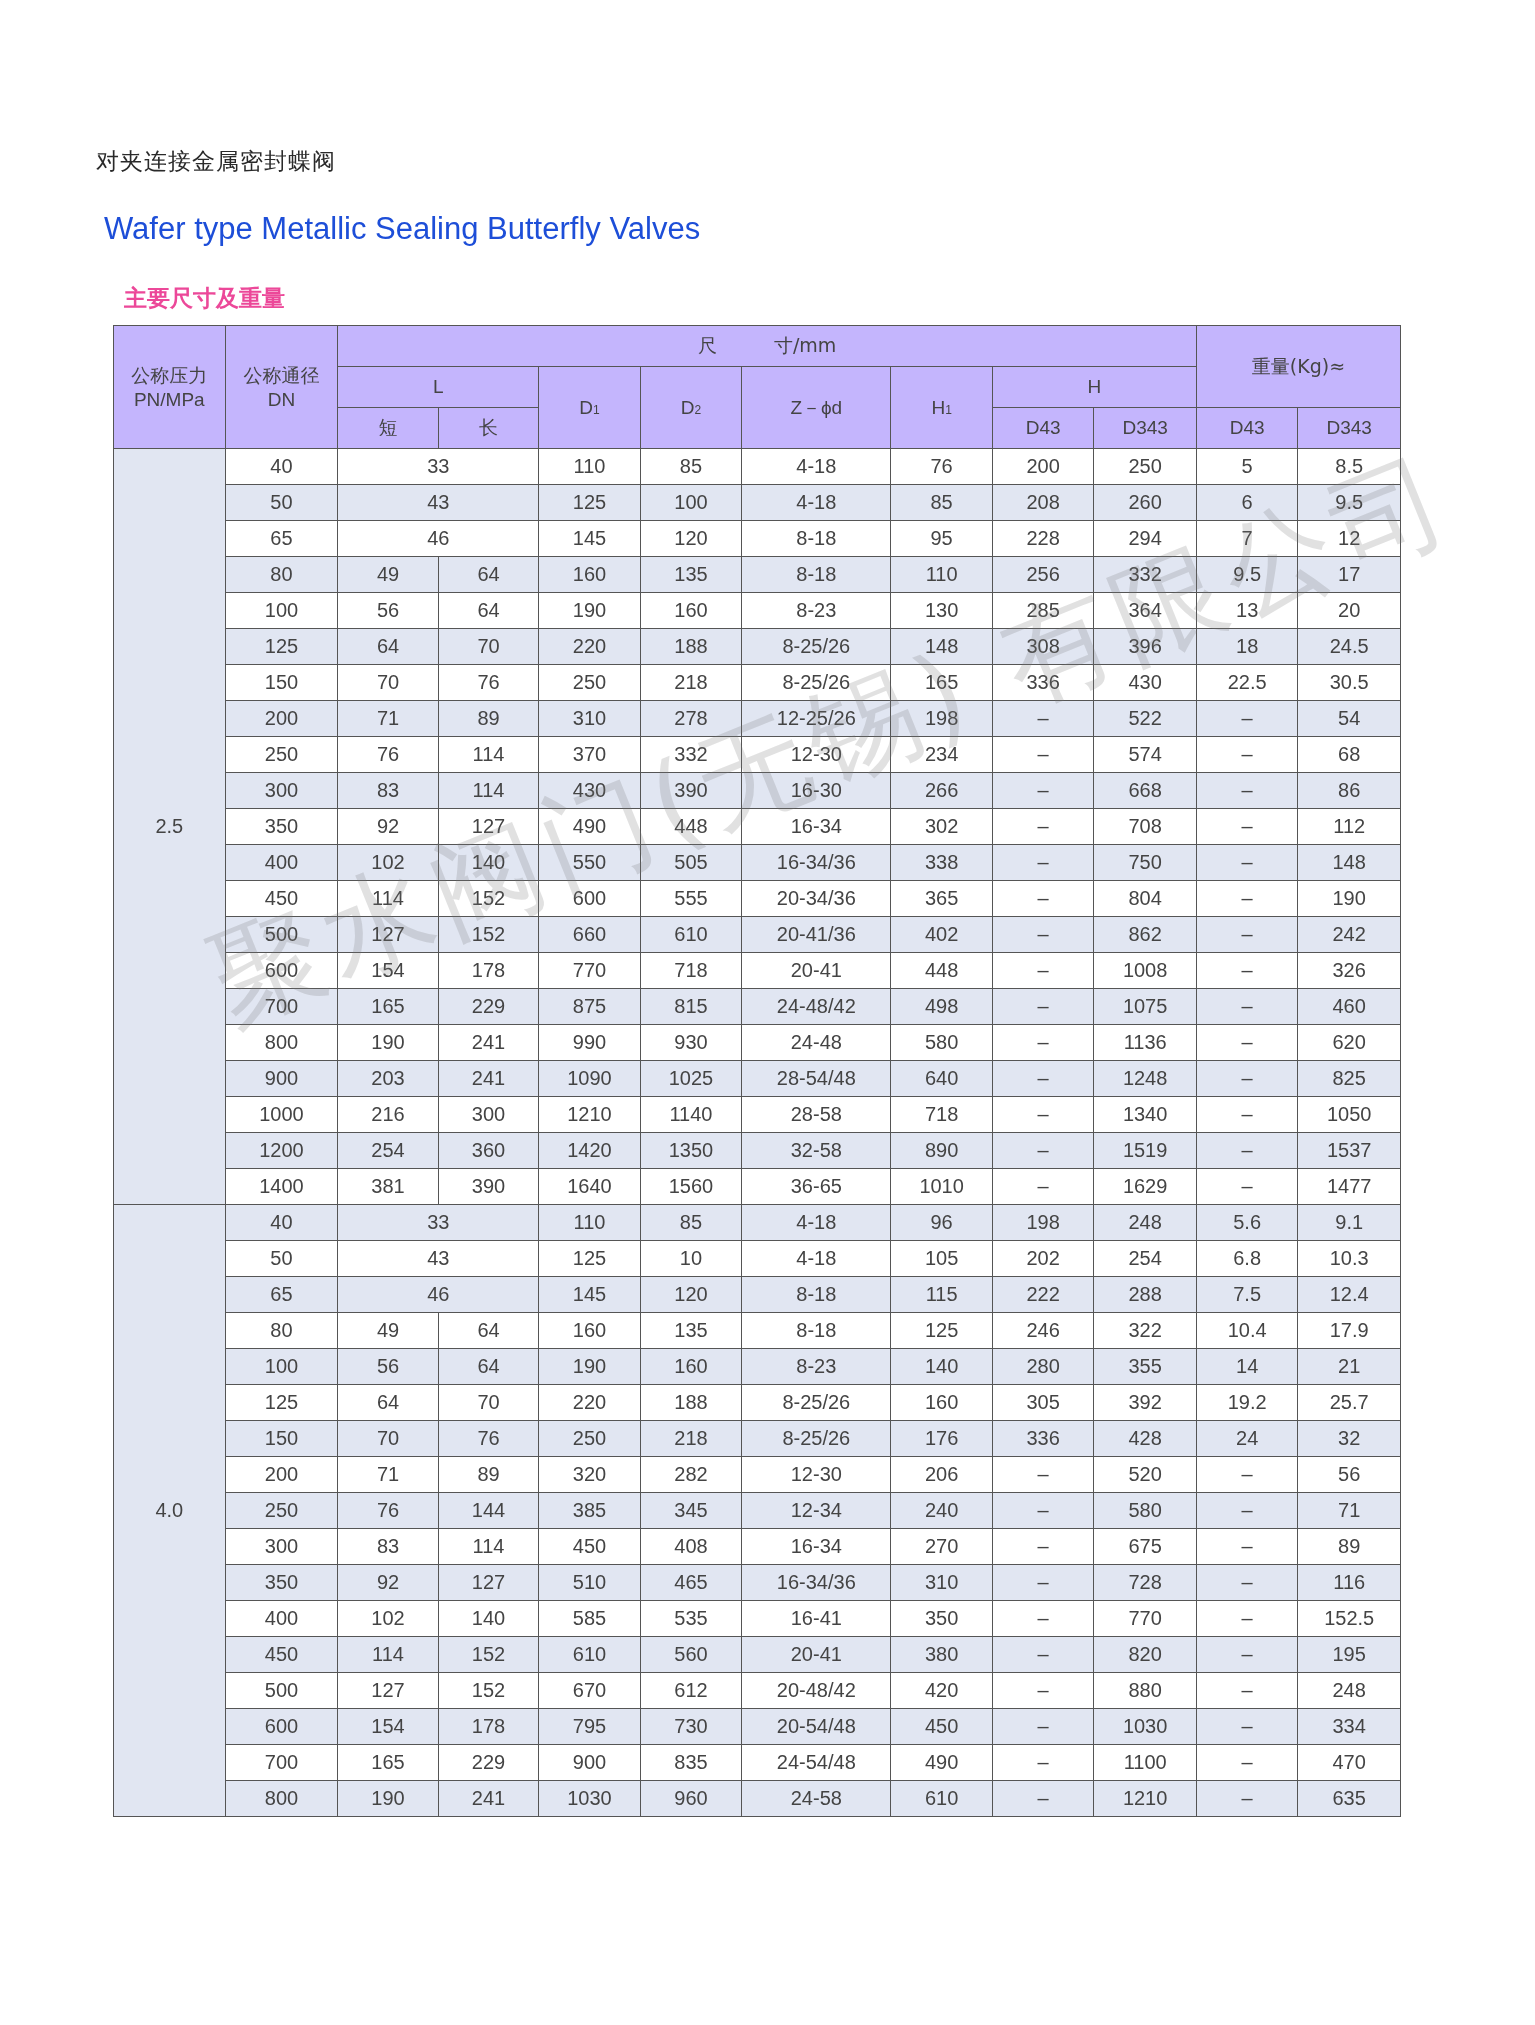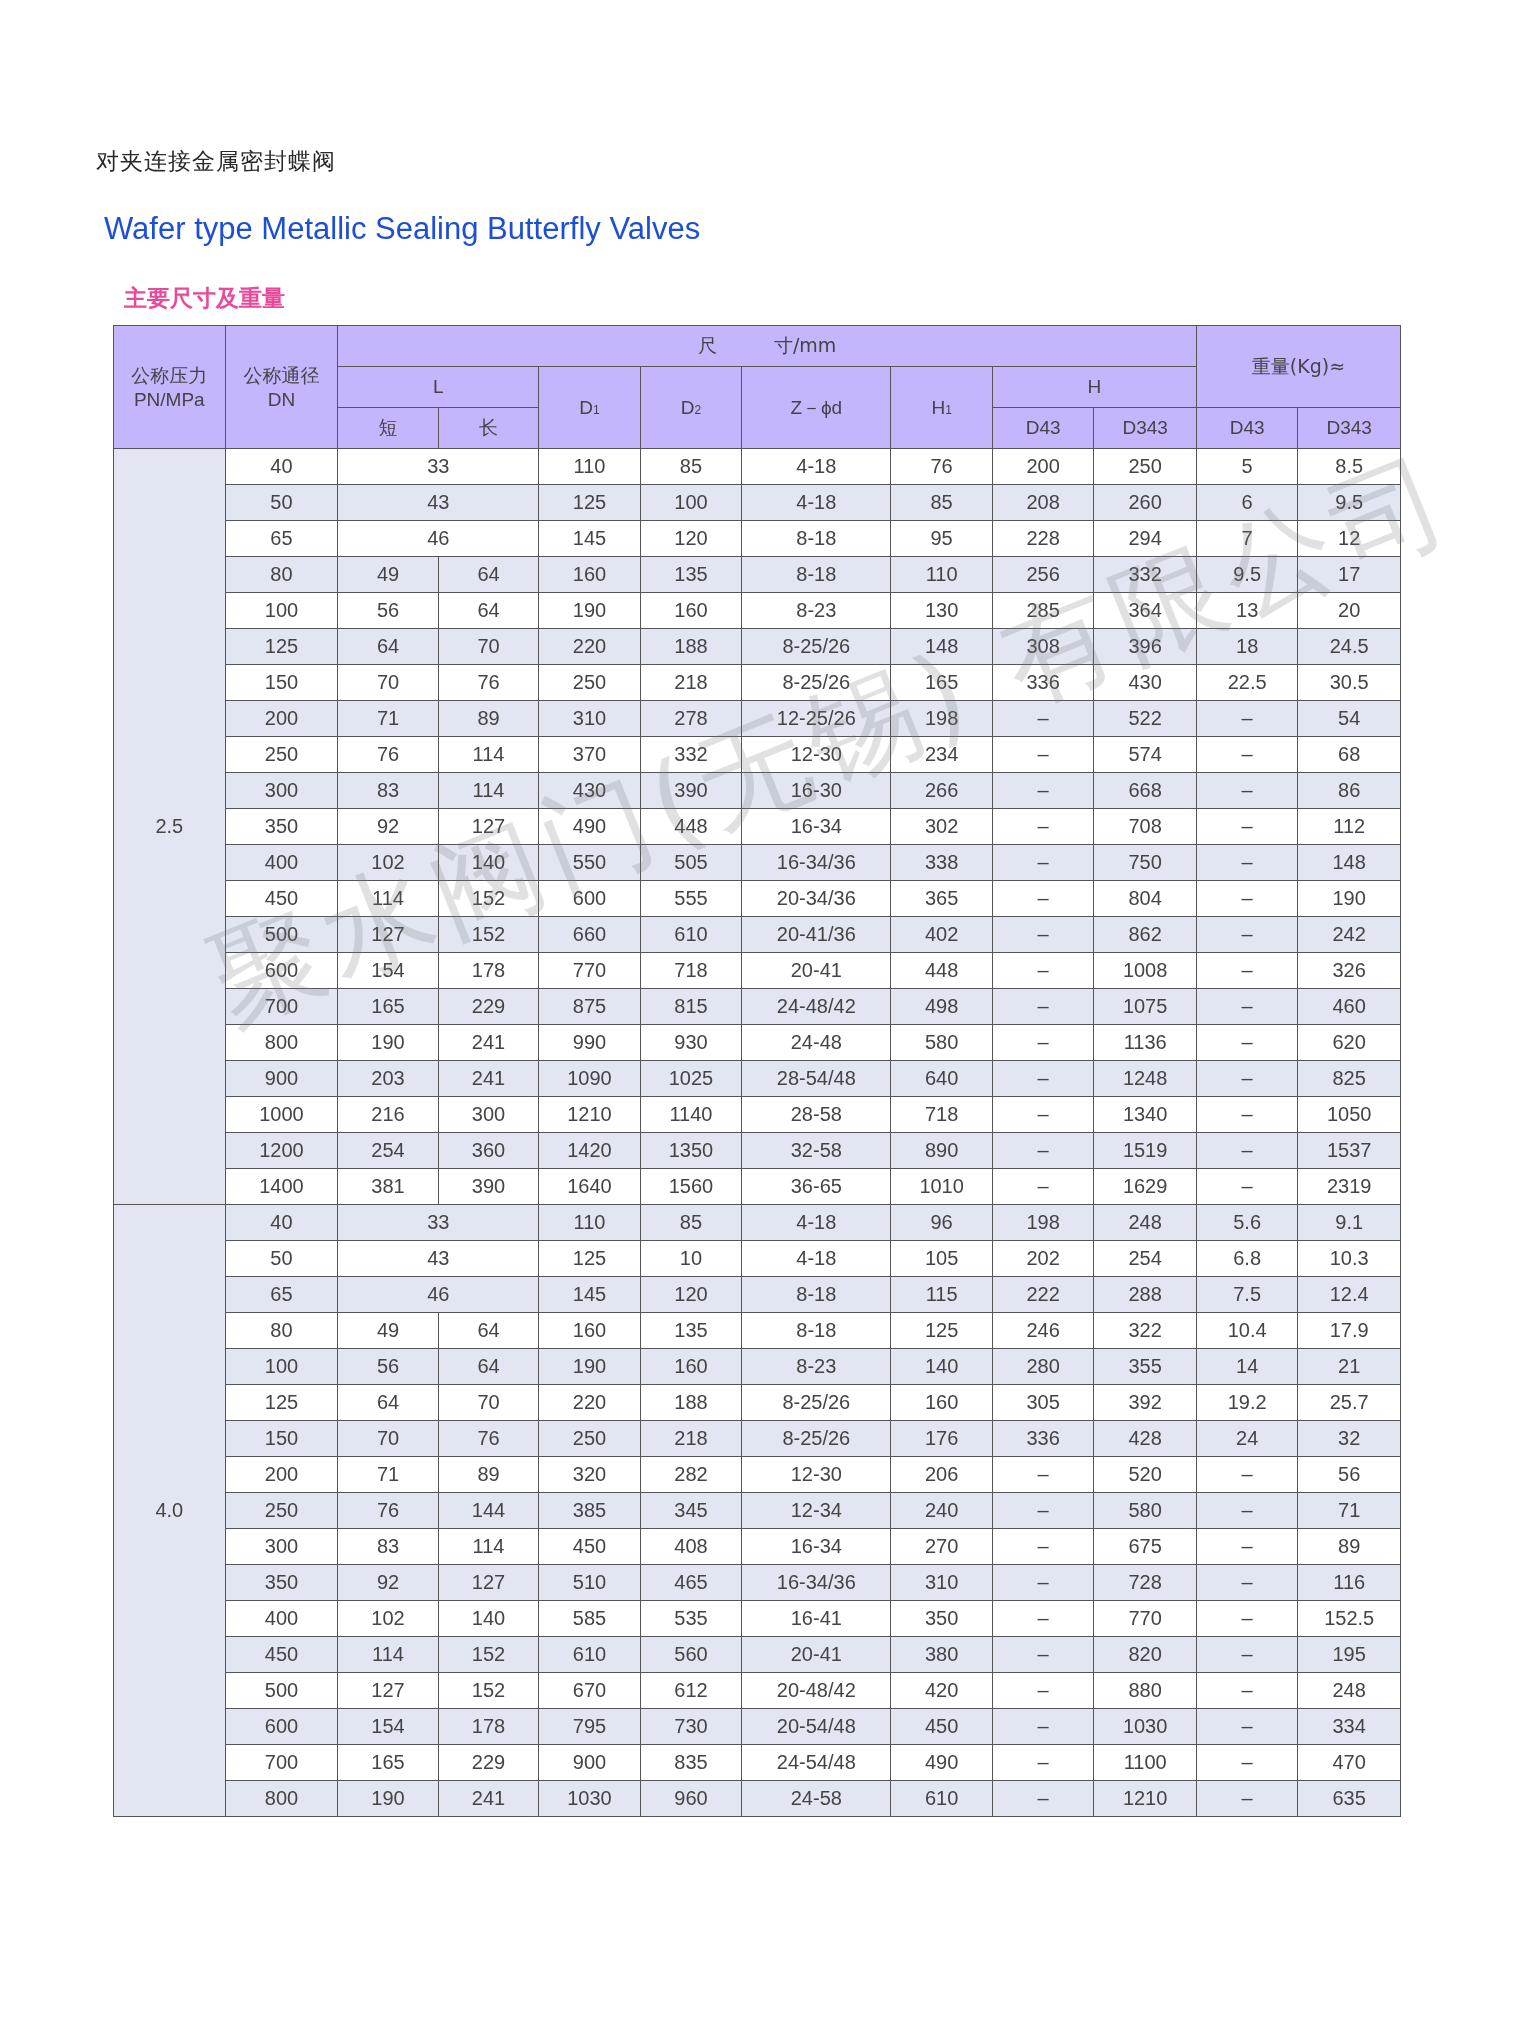--- a/index.html
+++ b/index.html
@@ -330,21 +330,21 @@
         <td>1400</td>
         <td>381</td>
         <td>390</td>
         <td>1640</td>
         <td>1560</td>
         <td>36-65</td>
         <td>1010</td>
         <td>–</td>
         <td>1629</td>
         <td>–</td>
-        <td>2319</td>
+        <td>1477</td>
       </tr>
       <tr class="shade">
         <td class="pn" rowspan="17">4.0</td>
         <td>40</td>
         <td colspan="2">33</td>
         <td>110</td>
         <td>85</td>
         <td>4-18</td>
         <td>96</td>
         <td>198</td>

